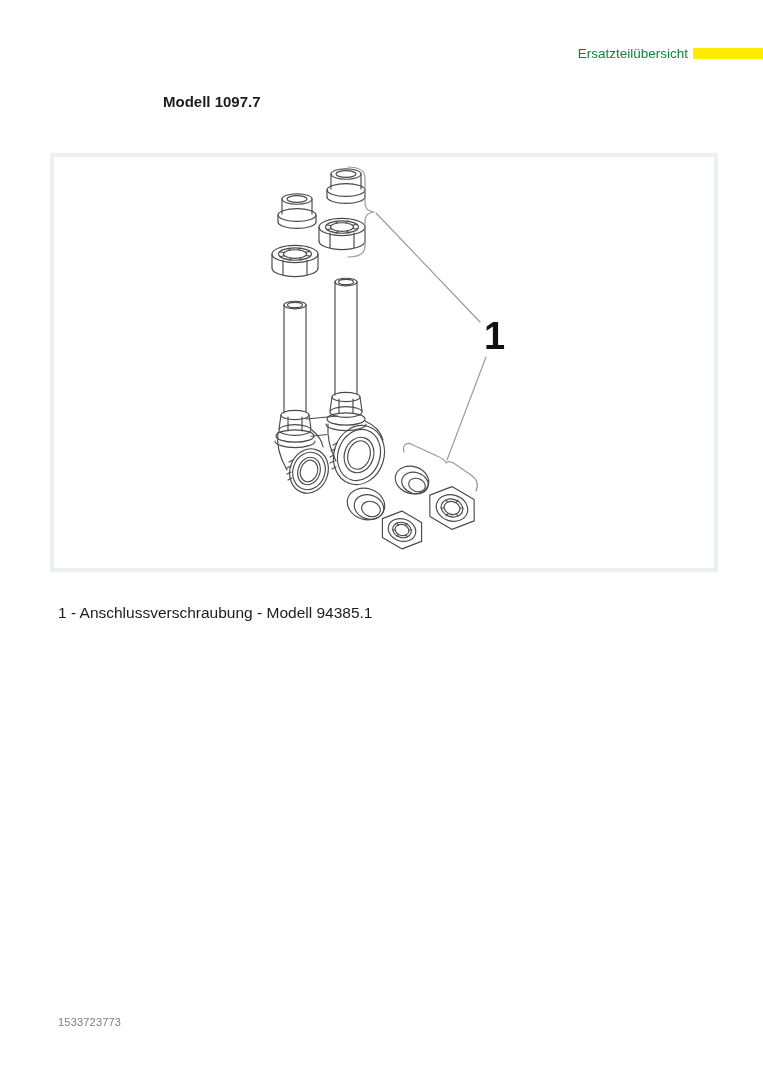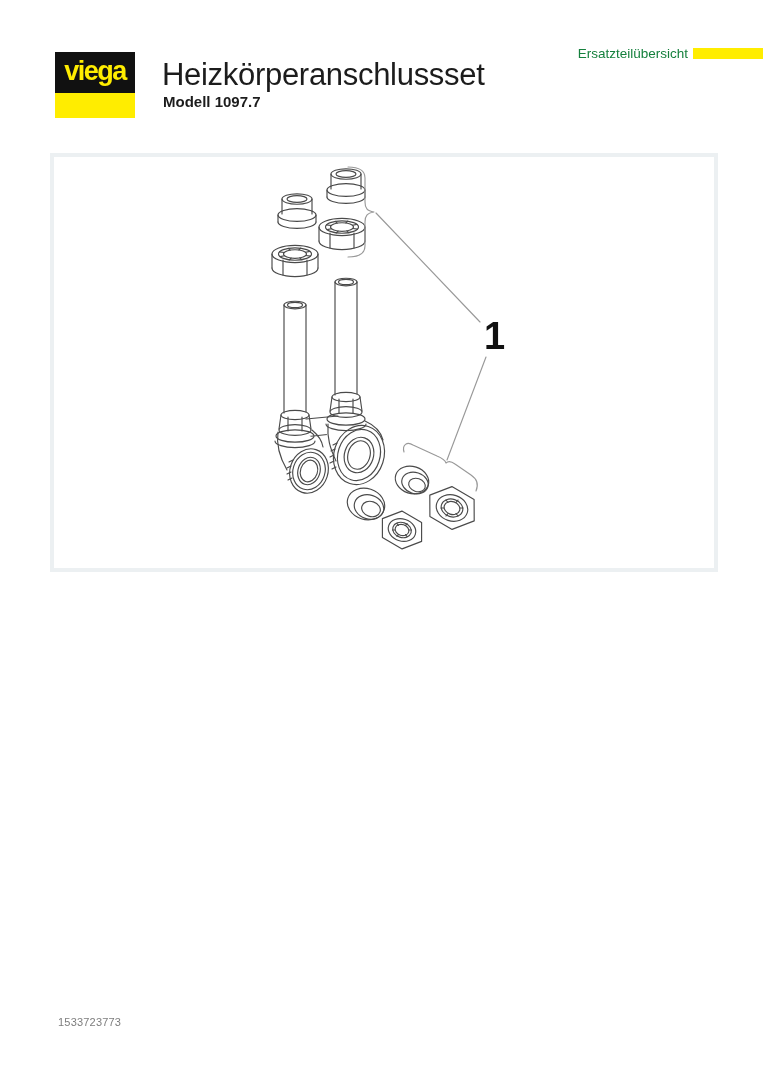--- a/index.html
+++ b/index.html
@@ -27,28 +27,21 @@
 
   .caption { position: absolute; left: 58px; top: 604px; font-size: 15.5px; color: #1c1c1c; white-space: nowrap; }
 
   .footer-number { position: absolute; left: 58px; top: 1016px; font-size: 11px; color: #7d7d7d; letter-spacing: 0.2px; }
 </style>
 </head>
 <body>
 
 <div class="page">
 
-  <div class="logo-block">
-    <div class="logo-black">
-      <span class="logo-word">viega</span>
-    </div>
-    <div class="logo-yellow"></div>
-  </div>
 
-  <div class="title">Heizkörperanschlussset</div>
   <div class="subtitle">Modell 1097.7</div>
 
   <div class="doctype">Ersatzteilübersicht</div>
   <div class="doctype-bar"></div>
 
   <div class="figure-frame">
     <svg viewBox="54 157 660 411">
       <g fill="none" stroke="#4a4a4a" stroke-width="1.15" stroke-linecap="round" stroke-linejoin="round">
 
         <g>
@@ -163,16 +156,17 @@
         <path d="M348,167 C359,167 365,170 365,178 L365,202 C365,208 367,211 374,212 C367,213 365,216 365,222 L365,246 C365,254 359,257 348,257"></path>
         <path d="M376,213 L480,322"></path>
         <path d="M486,357 L447,460"></path>
         <path d="M404,452 C402,445 407,441 413,445 L437,456 C442,458 445,460 446,463 C448,461 451,461 455,464 L471,475 C477,479 479,484 476,491"></path>
       </g>
 
       <text x="484" y="349" font-size="38" font-weight="600" fill="#111111">1</text>
     </svg>
   </div>
 
+  <div class="caption">1 - Anschlussverschraubung - Modell 94385.1</div>
 
   <div class="footer-number">1533723773</div>
 
 </div>
 
 </body></html>

